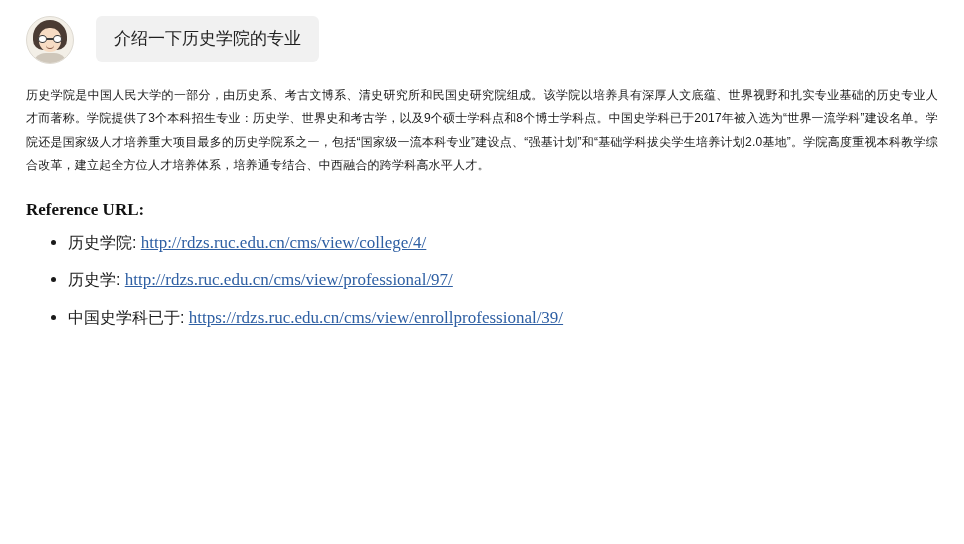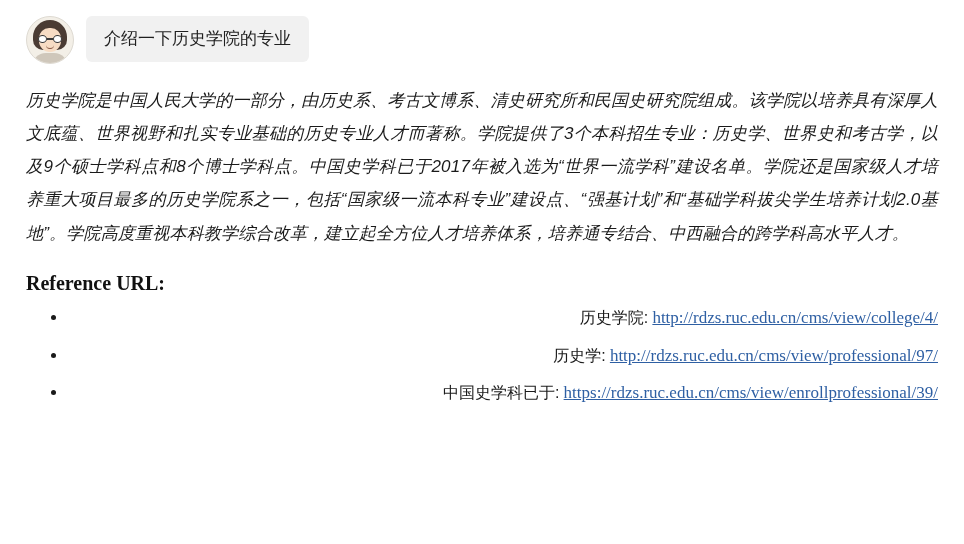--- a/index.html
+++ b/index.html
@@ -19,21 +19,21 @@
     width: 964px;
     height: 544px;
     box-sizing: border-box;
     padding: 14px 26px 0 26px;
   }
 
   
   .user-row {
     display: flex;
     align-items: flex-start;
-    gap: 12px;
+    gap: 22px;
     margin-top: 2px;
   }
   .avatar {
     width: 46px;
     height: 46px;
     border-radius: 50%;
     background: #f3efe7;
     border: 1px solid #dedad2;
     position: relative;
     overflow: hidden;
@@ -114,46 +114,44 @@
   }
 
   
   .status-line {
     margin-top: 30px;
     font-size: 15.5px;
     color: #2a2a2a;
   }
   .answer {
     margin-top: 20px;
-    font-size: 17px;
+    font-size: 12px;
     line-height: 1.95;
     color: #1a1a1a;
     text-align: justify;
     letter-spacing: 0.2px;
-    font-style: italic;
   }
   .ref-title {
     margin-top: 22px;
-    font-size: 20px;
+    font-size: 17px;
     font-weight: bold;
     color: #111;
     font-family: "Liberation Serif", serif;
   }
   ul.refs {
     margin: 14px 0 0 0;
     padding-left: 42px;
     list-style: disc;
   }
   ul.refs li {
     font-size: 17px;
     line-height: 1.05;
     margin-bottom: 20px;
     font-family: "Liberation Serif", serif;
     color: #1a1a1a;
-    text-align: right;
   }
   ul.refs li .lbl {
     font-family: "Liberation Sans", sans-serif;
     font-size: 16px;
   }
   ul.refs li a {
     color: #2e5fa3;
     text-decoration: underline;
     font-family: "Liberation Serif", serif;
     font-size: 17px;

